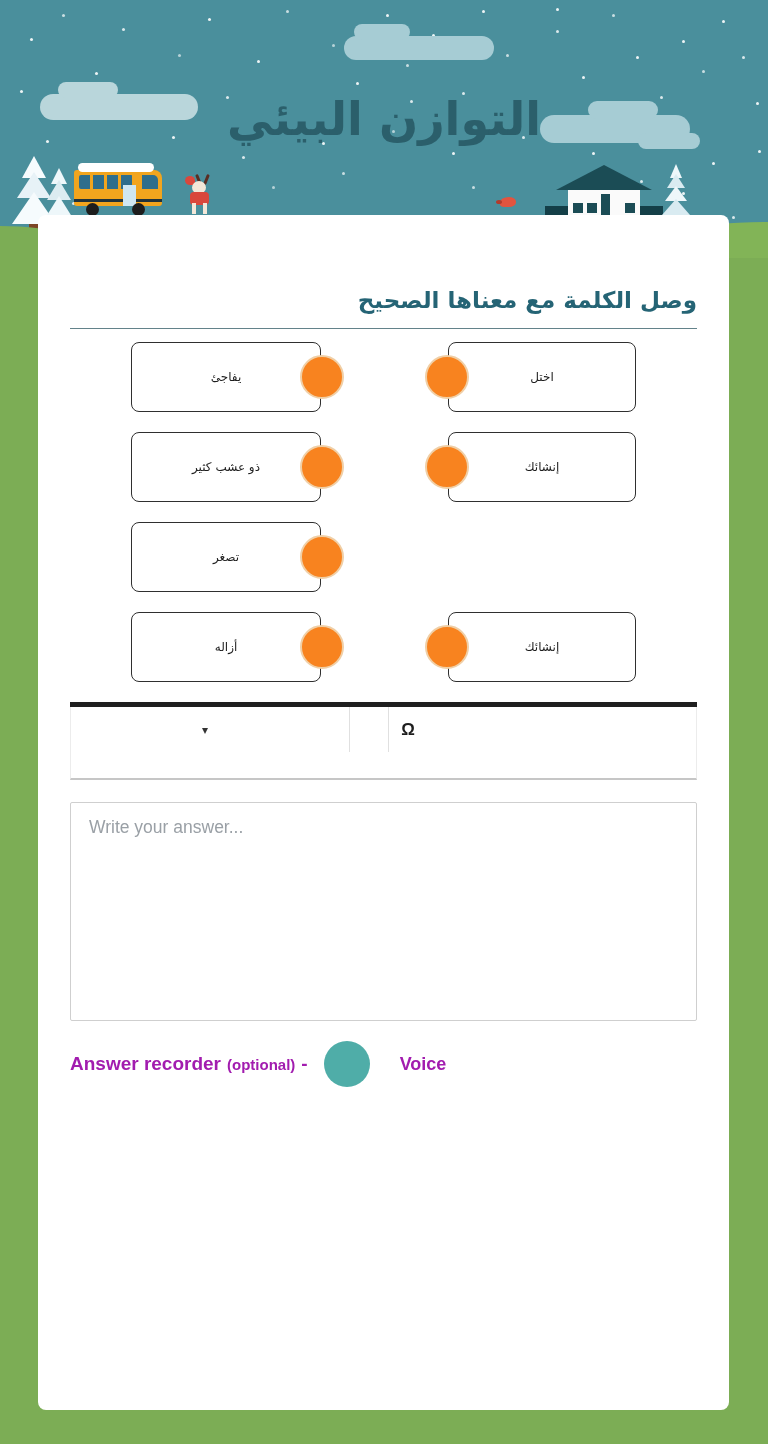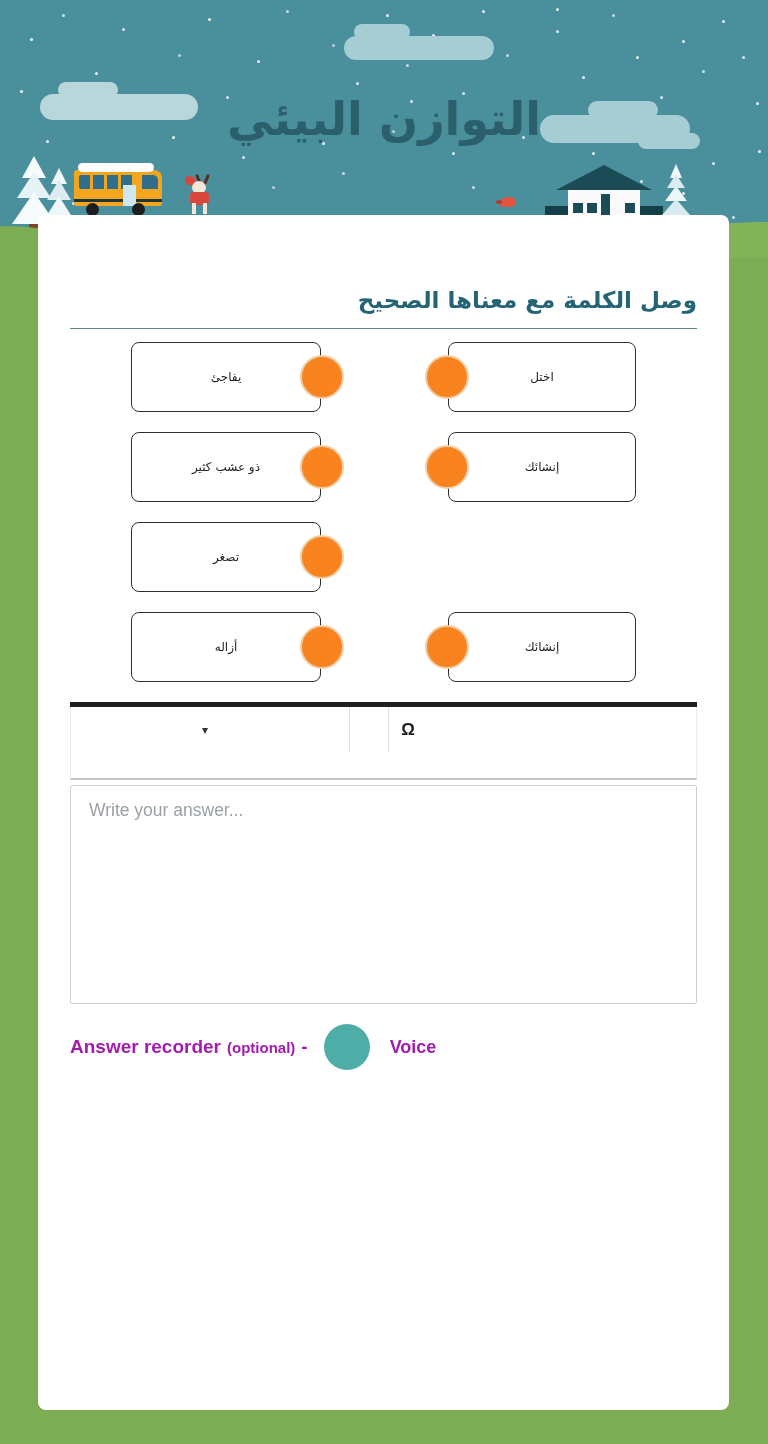--- a/index.html
+++ b/index.html
@@ -129,35 +129,35 @@
   .editor-top { height:5px; background:#1f1f1f; }
   .toolbar { position:relative; height:73px; background:#fff;
     border-left:1px solid #ececec; border-right:1px solid #ececec;
     border-bottom:2px solid #c6c6c6; }
   .tb-sep { position:absolute; top:0; width:1px; height:45px; background:#e0e0e0; }
   .tb-dd { position:absolute; left:112px; top:0; width:44px; height:45px; background:none;
     border:none; color:#333; font-size:12px; cursor:pointer; }
   .tb-omega { position:absolute; left:318px; top:0; width:38px; height:45px; background:none;
     border:none; color:#1d1d1d; font-size:17px; font-weight:bold; cursor:pointer; }
   .answer-area {
-    display:block; margin-top:5px; width:627px; height:219px;
+    display:block; margin-top:22px; width:627px; height:219px;
     border:1px solid #cfcfcf; border-radius:2px; resize:none;
     padding:14px 18px; font-family:"Liberation Sans",sans-serif;
     font-size:17.5px; color:#333;
   }
   .answer-area::placeholder { color:#9aa0a6; }
   
   .recorder { margin-top:20px; display:flex; align-items:center;
     font-family:"Liberation Sans",sans-serif; font-weight:bold; color:#a21caf; }
   .rec-main { font-size:19px; }
   .rec-opt  { font-size:15px; margin-left:6px; }
   .rec-dash { font-size:19px; margin-left:6px; }
   .voice-btn { margin-left:16px; width:46px; height:46px; border-radius:50%;
     background:#4fada8; border:none; cursor:pointer; }
-  .voice-label { margin-left:20px; font-size:18px; }
+  .voice-label { margin-left:30px; font-size:18px; }
 </style>
 </head>
 <body>
 
 <div>
   <div class="sky">
     <div class="snowdots"></div>
     <div class="cloud c1"></div>
     <div class="cloud c2"></div>
     <div class="cloud c3"></div>

